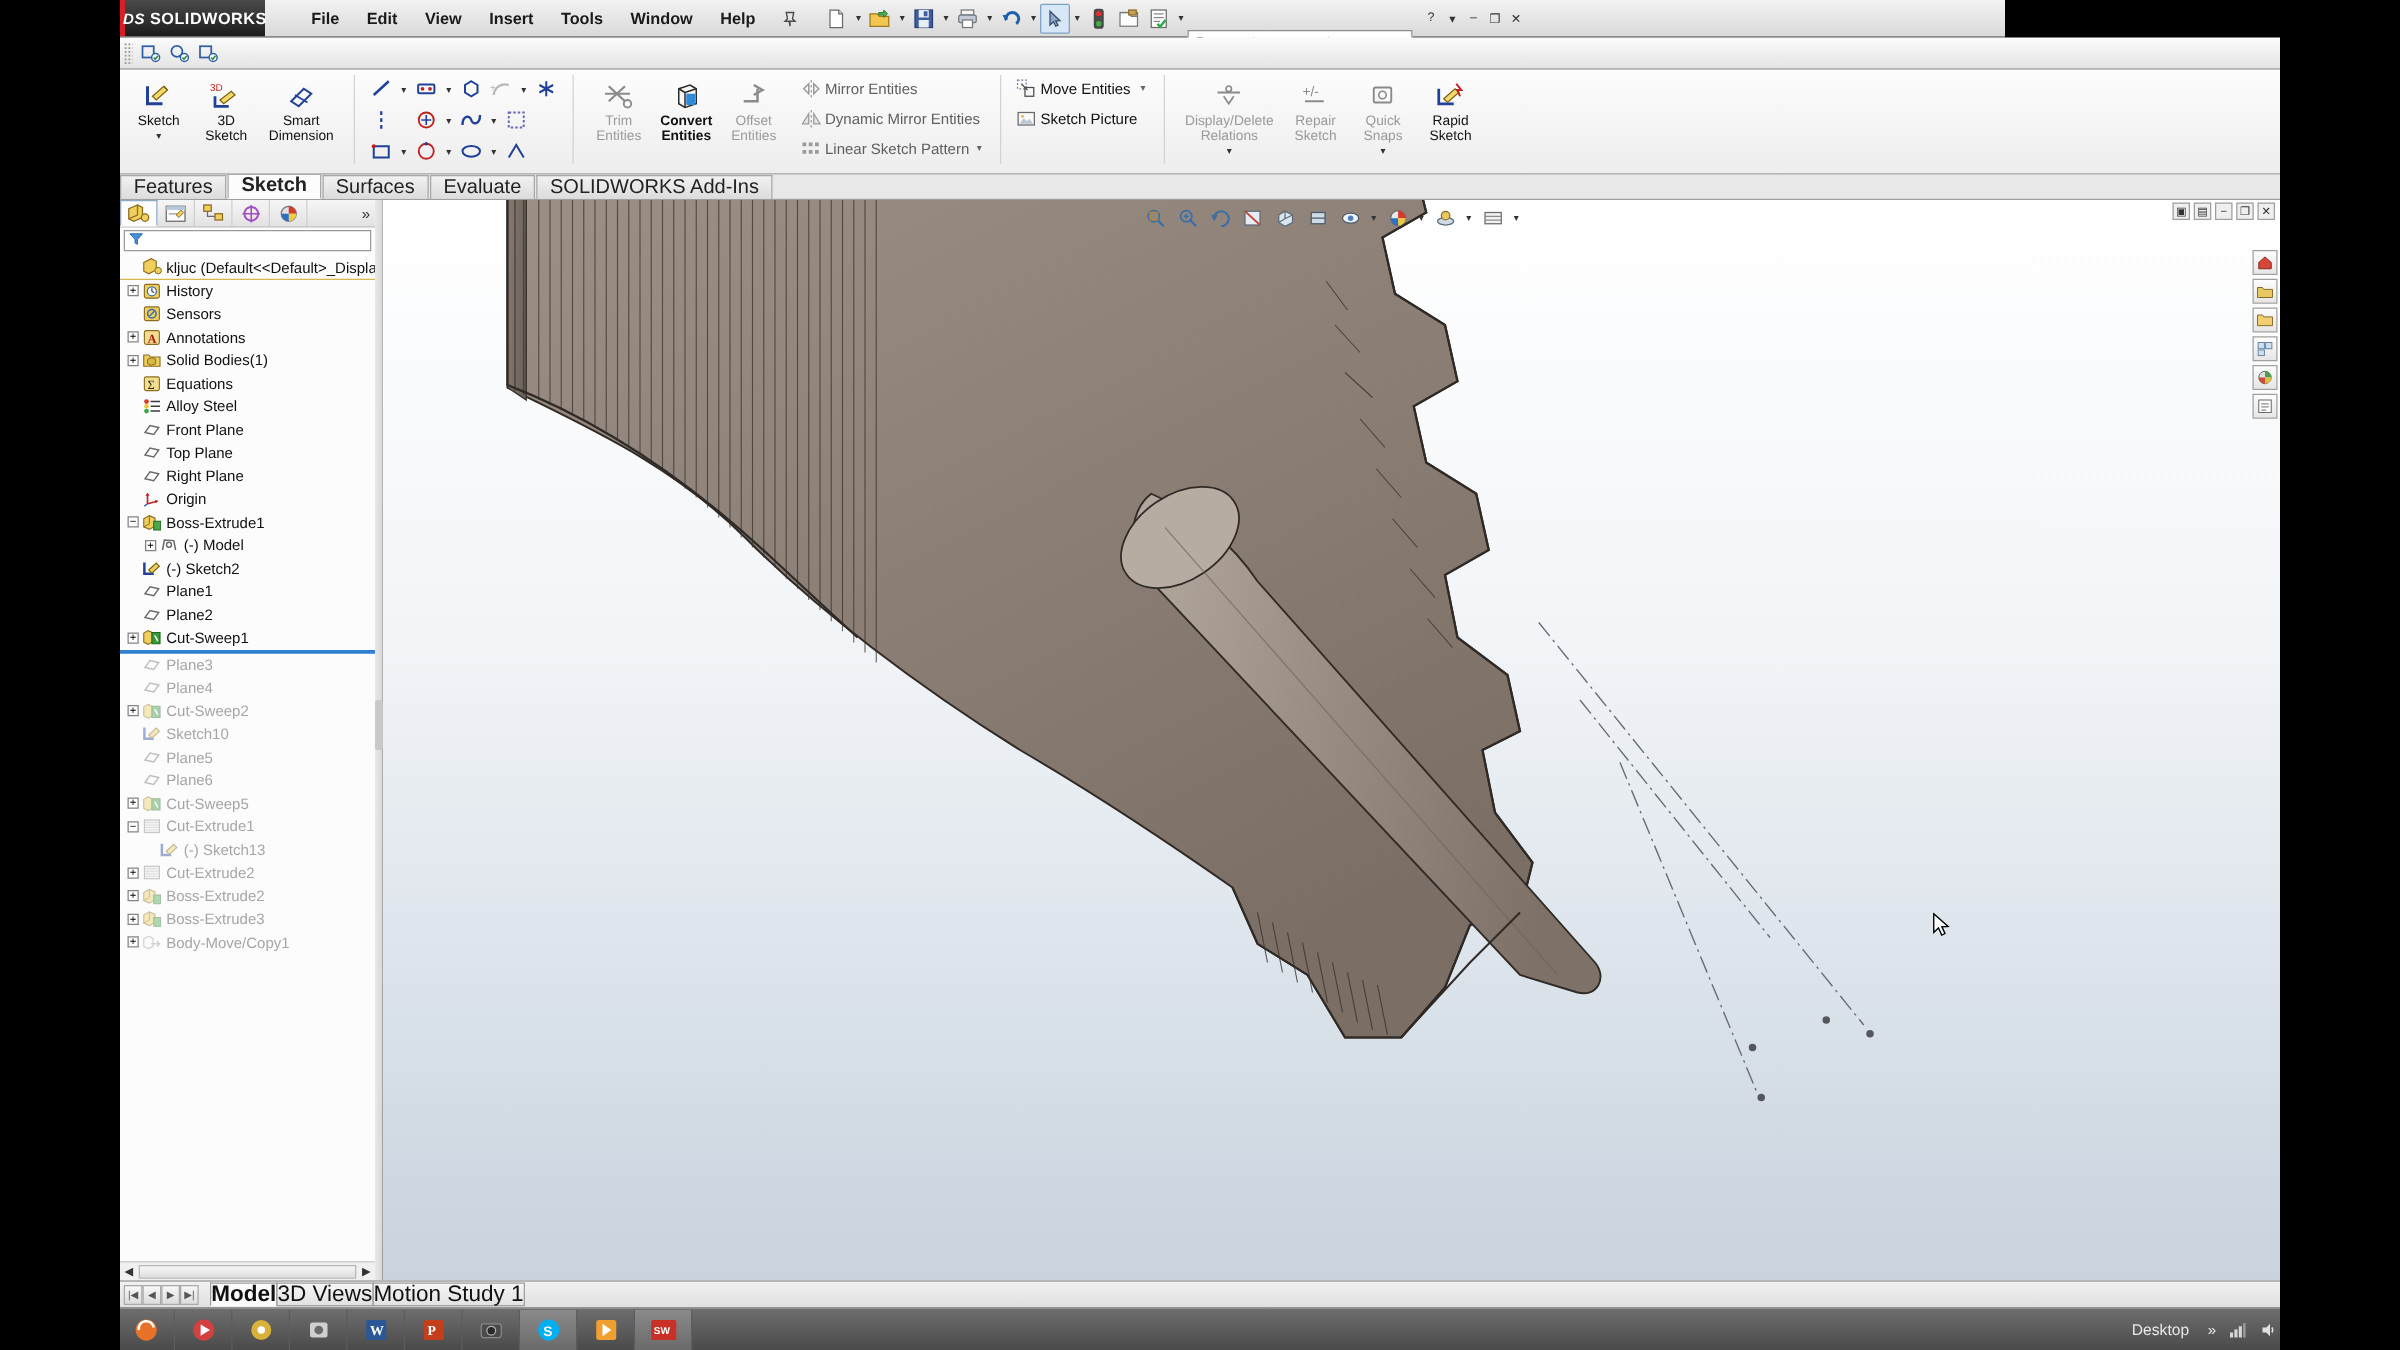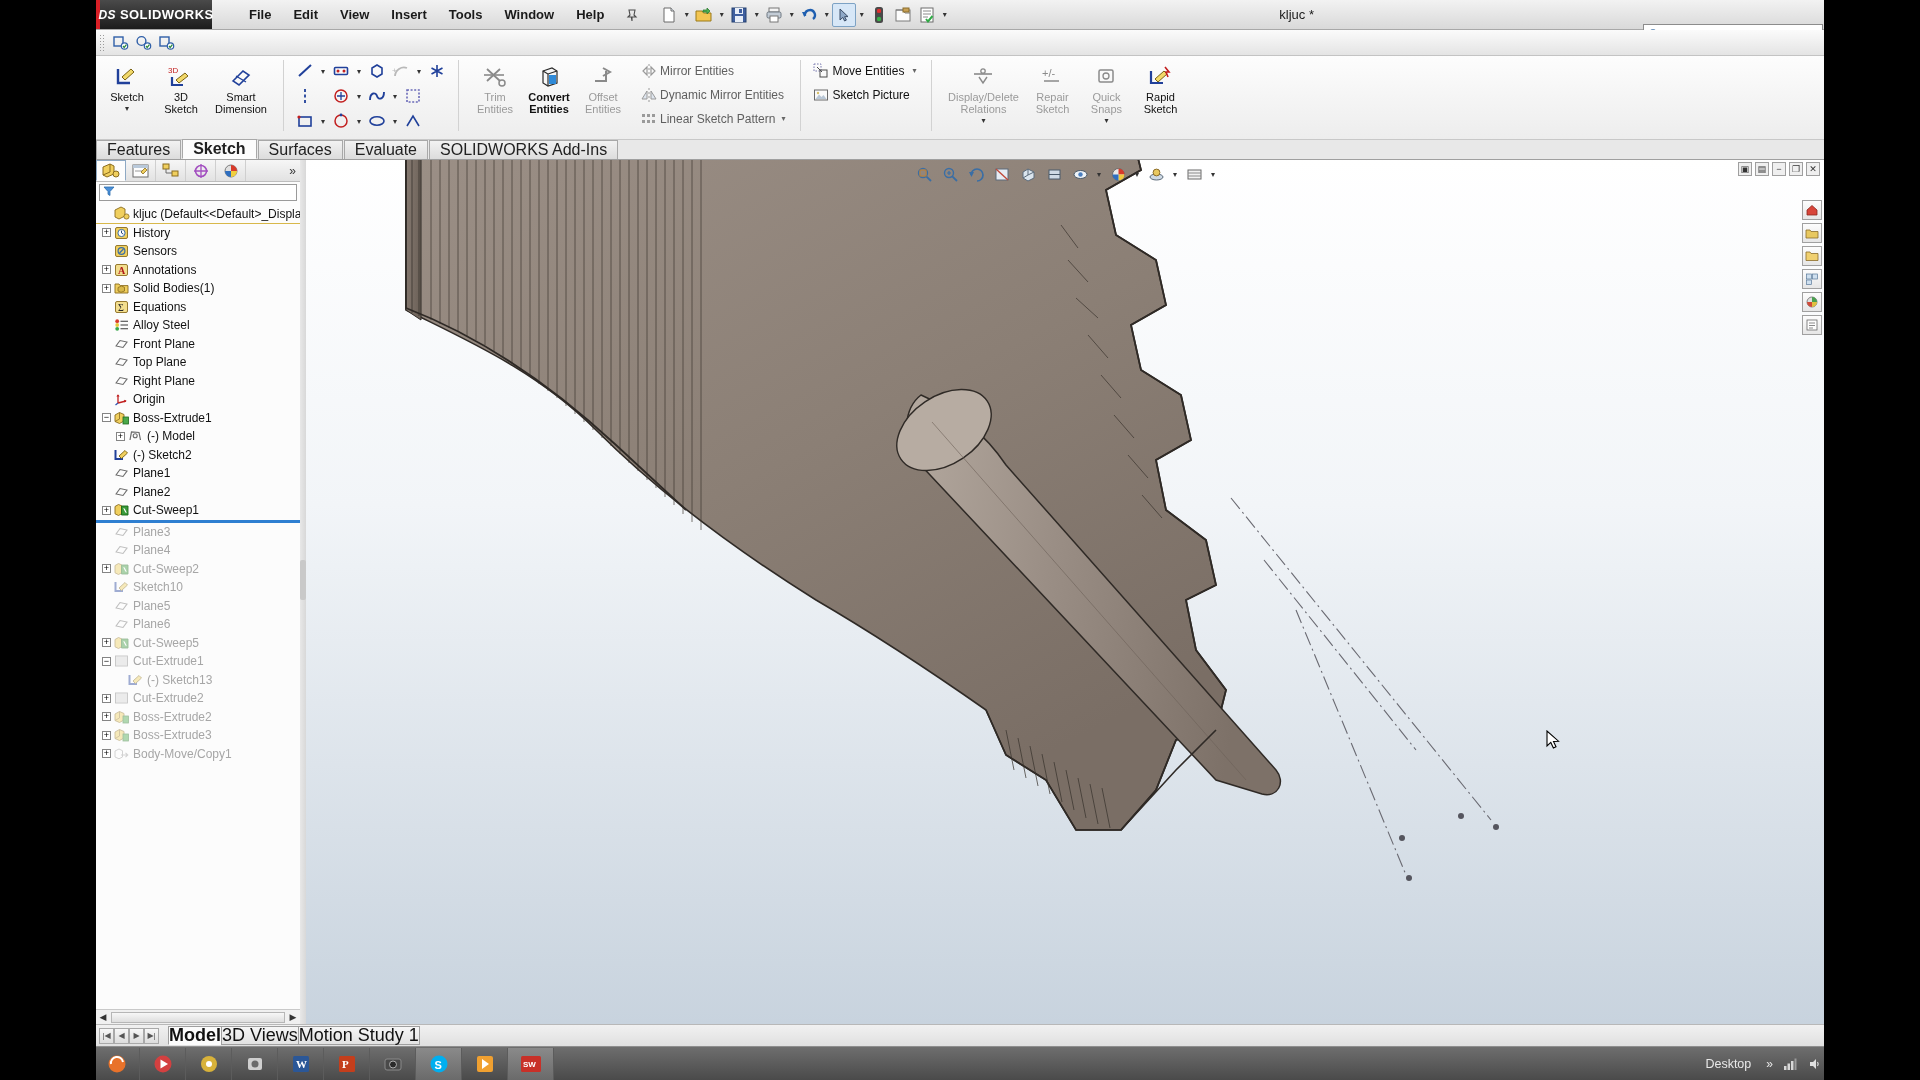--- a/index.html
+++ b/index.html
@@ -8,21 +8,21 @@
 
   #app { position:absolute; left:0; top:0; width:1920px; height:1080px; background:#000; }
 
   
   .blackbar { position:absolute; top:0; bottom:0; background:#000; z-index:50; }
   .blackbar.left { left:0; width:96px; }
   .blackbar.right { right:0; width:96px; }
 
   
   #menubar {
-    position:absolute; left:96px; top:0; width:1824px; height:30px;
+    position:absolute; left:96px; top:0; width:1508px; height:30px;
     background:linear-gradient(to bottom,#f2f2f2,#d9d9d9);
     border-bottom:1px solid #a8a8a8;
     display:flex; align-items:center;
   }
   #logo {
     width:116px; height:29px;
     background:linear-gradient(to bottom,#4a4a4a,#1c1c1c);
     display:flex; align-items:center; justify-content:center;
     color:#fff; font-weight:bold; font-size:13px; letter-spacing:.4px;
     border-left:4px solid #d81f26;
@@ -292,21 +292,20 @@
             <rect x="3" y="2" width="12" height="14" fill="#fff" stroke="#6c6c6c"></rect>
             <line x1="5" y1="5" x2="13" y2="5" stroke="#8a8a8a"></line>
             <line x1="5" y1="8" x2="13" y2="8" stroke="#8a8a8a"></line>
             <line x1="5" y1="11" x2="10" y2="11" stroke="#8a8a8a"></line>
             <path d="M8 13 L10 15.5 L14.5 10" fill="none" stroke="#2faa45" stroke-width="2"></path>
           </svg>
       </div>
         <div class="caret">▾</div>
     </div>
 
-    <div id="titlearea">kljuc *</div>
 
     <div id="searchbox">
       <span class="mag">
         <svg width="14" height="14" viewBox="0 0 14 14">
             <circle cx="6" cy="6" r="4" fill="none" stroke="#3a6ea5" stroke-width="1.4"></circle>
             <line x1="9" y1="9" x2="12.5" y2="12.5" stroke="#3a6ea5" stroke-width="1.6"></line>
           </svg>
       </span>
       <input placeholder="Search Commands" style="">
       <span class="sdrop">▾</span>

